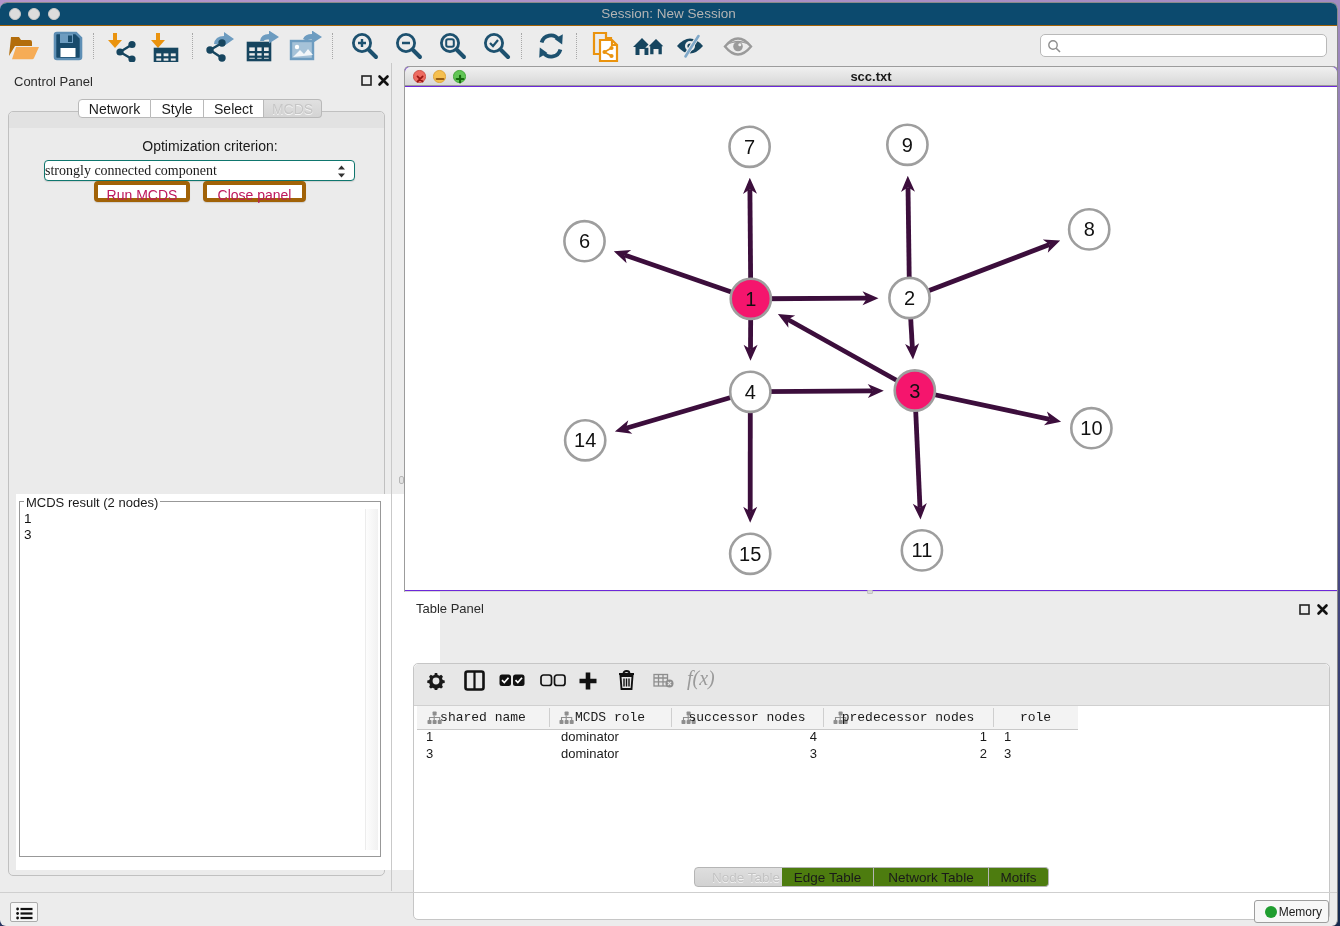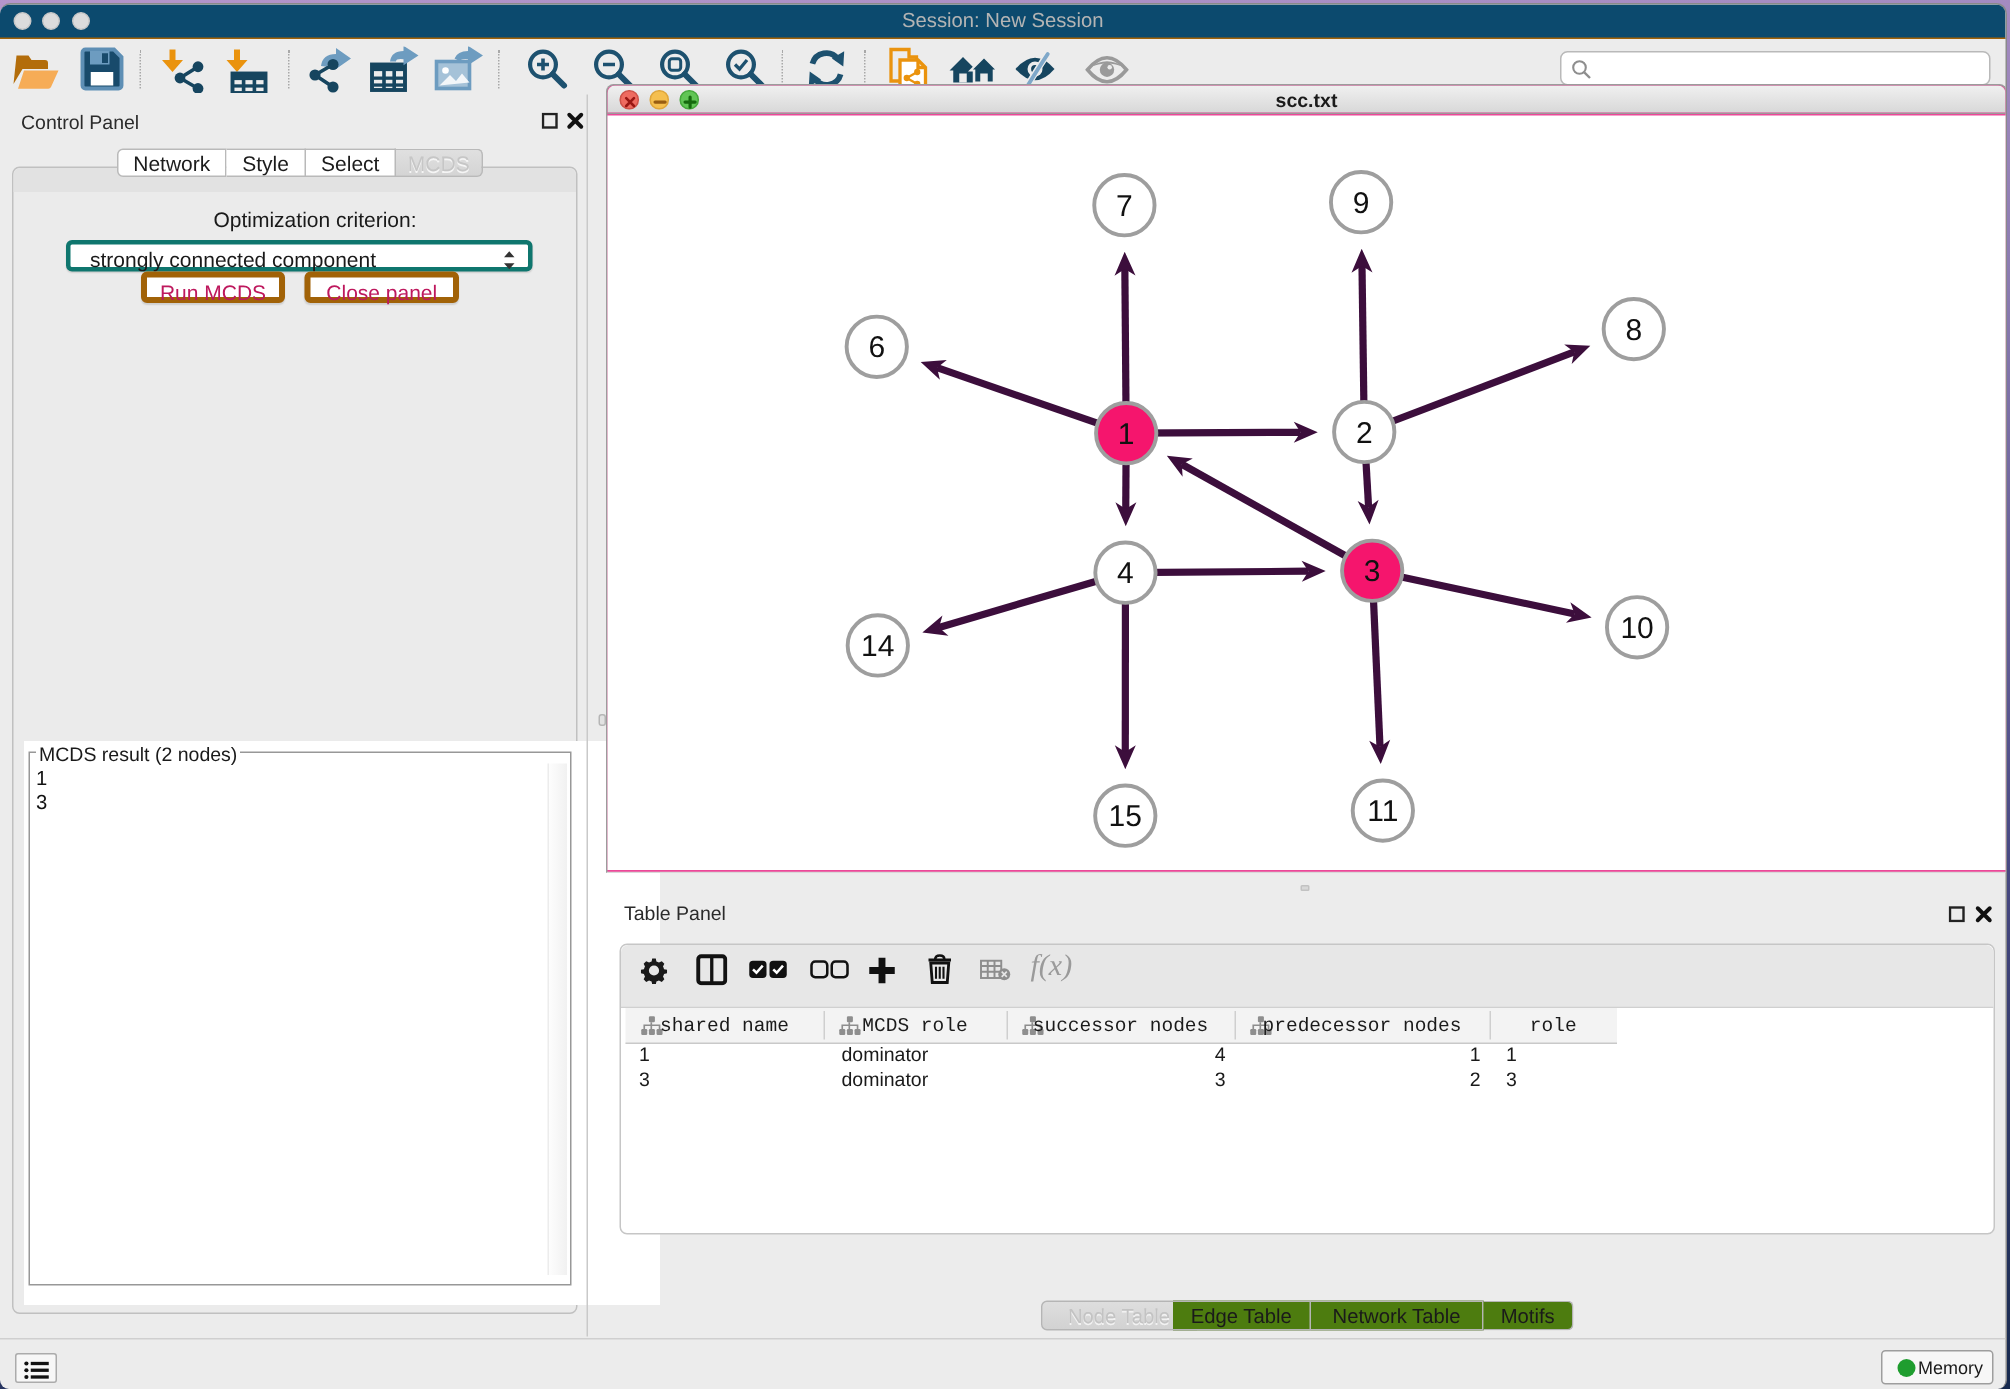--- a/index.html
+++ b/index.html
@@ -17,37 +17,37 @@
 .vsep{position:absolute;top:30px;height:26px;width:0;border-left:1px dotted #a8a8a8;}
 #searchbox{position:absolute;left:1040px;top:31px;width:287px;height:23px;background:#fff;border:1px solid #b9b9b9;border-radius:5px;}
 #searchbox svg{position:absolute;left:6px;top:4px;}
 
 #cp-title{position:absolute;left:14px;top:71px;font-size:13px;color:#2b2b2b;}
 #cp-pane{position:absolute;left:8px;top:108px;width:377px;height:765px;border:1px solid #c0c0c0;border-radius:5px;background:#ebebeb;}
 #cp-pane:before{content:"";position:absolute;left:0;top:0;width:100%;height:16px;background:#e2e2e2;border-radius:5px 5px 0 0;}
 .tab{position:absolute;top:96px;height:18.5px;border:1px solid #b9b9b9;border-left:none;background:#fff;font-size:14px;color:#1c1c1c;text-align:center;line-height:18px;}
 .tabsel{background:linear-gradient(#e0e0e0,#d4d4d4);color:#c6c6c6;text-shadow:0 1px 0 #f5f5f5;}
 #opt-label{position:absolute;left:0;top:135px;width:420px;text-align:center;font-size:14px;color:#1a1a1a;}
-#combo{position:absolute;left:44px;top:157px;width:311px;height:21px;background:#fff;border:3px solid #0f766e;border-radius:4px;box-shadow:0 1px 1px rgba(0,0,0,.12);font-size:14px;color:#1a1a1a;line-height:20px;padding-left:13px;}
+#combo{position:absolute;left:44px;top:157px;width:311px;height:21px;background:#fff;border:1px solid #0f766e;border-radius:4px;box-shadow:0 1px 1px rgba(0,0,0,.12);font-size:14px;color:#1a1a1a;line-height:20px;font-family:Liberation Serif, serif;}
 .btn{position:absolute;top:178px;height:21px;background:#fff;border:4px solid #a16207;border-radius:4px;box-shadow:0 1px 1px rgba(0,0,0,.12);font-size:14px;color:#be185d;text-align:center;line-height:20px;}
 #mcds-panel{position:absolute;left:16px;top:491px;width:424px;height:376px;background:#fff;}
 #mcds-group{position:absolute;left:3px;top:7px;width:362px;height:356px;border:1px solid #989898;}
 #mcds-label{position:absolute;left:4px;top:-7px;background:#fff;padding:0 2px;font-size:13px;color:#1a1a1a;}
 #mcds-sb{position:absolute;right:2px;top:7px;width:13px;height:341px;background:linear-gradient(90deg,#fdfdfd,#f1f1f1);border-left:1px solid #ececec;}
 
 #vsplit{position:absolute;left:391px;top:60px;width:1px;height:828px;background:#c9c9c9;}
 
-#netwin{position:absolute;left:404px;top:53px;width:934px;height:526px;border:1px solid #9c9c9c;border-bottom:1px solid #d9d9d9;border-radius:5px 5px 0 0;background:#ec4899;}
+#netwin{position:absolute;left:404px;top:63px;width:934px;height:526px;border:1px solid #9c9c9c;border-bottom:1px solid #d9d9d9;border-radius:5px 5px 0 0;background:#6d28d9;}
 #nw-title{position:absolute;left:0;top:0;width:100%;height:19px;background:linear-gradient(#f0f0f0,#d8d8d8);border-bottom:1px solid #9a9a9a;border-radius:5px 5px 0 0;}
 #nw-title .t{position:absolute;width:100%;text-align:center;top:2px;font-size:13px;font-weight:bold;color:#1a1a1a;}
 .mtl{position:absolute;top:3px;width:12.5px;height:12.5px;border-radius:50%;}
 #nw-canvas{position:absolute;left:0;top:20px;width:933px;height:503px;background:#fff;}
 
 #tp-title{position:absolute;left:416px;top:598px;font-size:13px;color:#2b2b2b;}
-#tablebox{position:absolute;left:413px;top:626px;width:917px;height:194px;background:#fff;border:1px solid #c6c6c6;border-radius:5px;}
+#tablebox{position:absolute;left:413px;top:660px;width:917px;height:257px;background:#fff;border:1px solid #c6c6c6;border-radius:5px;}
 #tb-toolbar{position:absolute;left:0;top:0;width:100%;height:42px;background:#e7e7e7;border-radius:5px 5px 0 0;border-bottom:1px solid #d0d0d0;}
 #thead{position:absolute;left:3px;top:42px;width:661px;height:24px;background:#f3f3f3;border-bottom:1px solid #c9c9c9;}
 .th{position:absolute;top:0;height:23px;font-size:13px;color:#1a1a1a;text-align:center;line-height:23px;font-family:Liberation Mono, monospace;}
 .thsep{position:absolute;top:2px;height:19px;width:0;border-left:1px solid #cfcfcf;}
 .hicon{position:absolute;top:5px;}
 .trow{position:absolute;font-size:13px;color:#1a1a1a;}
 
 .btab{position:absolute;top:864px;height:19.5px;border:1px solid #b5b5b5;background:#4d7c0f;font-size:13.5px;color:#1a1a1a;text-align:center;line-height:20px;}
 .btabsel{background:linear-gradient(#dedede,#d2d2d2);color:#c3c3c3;text-shadow:0 1px 0 #f2f2f2;}
 

